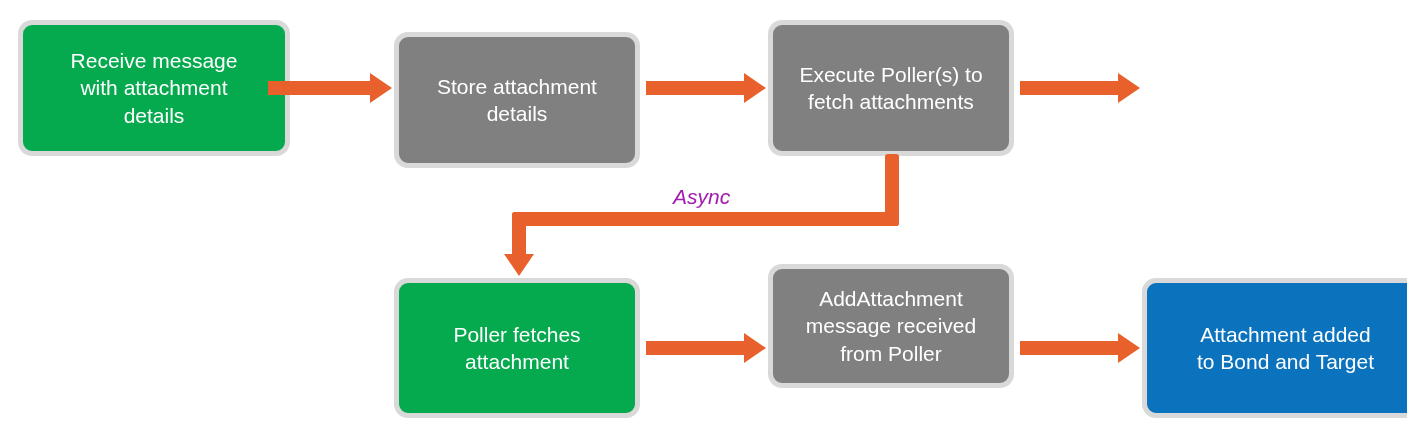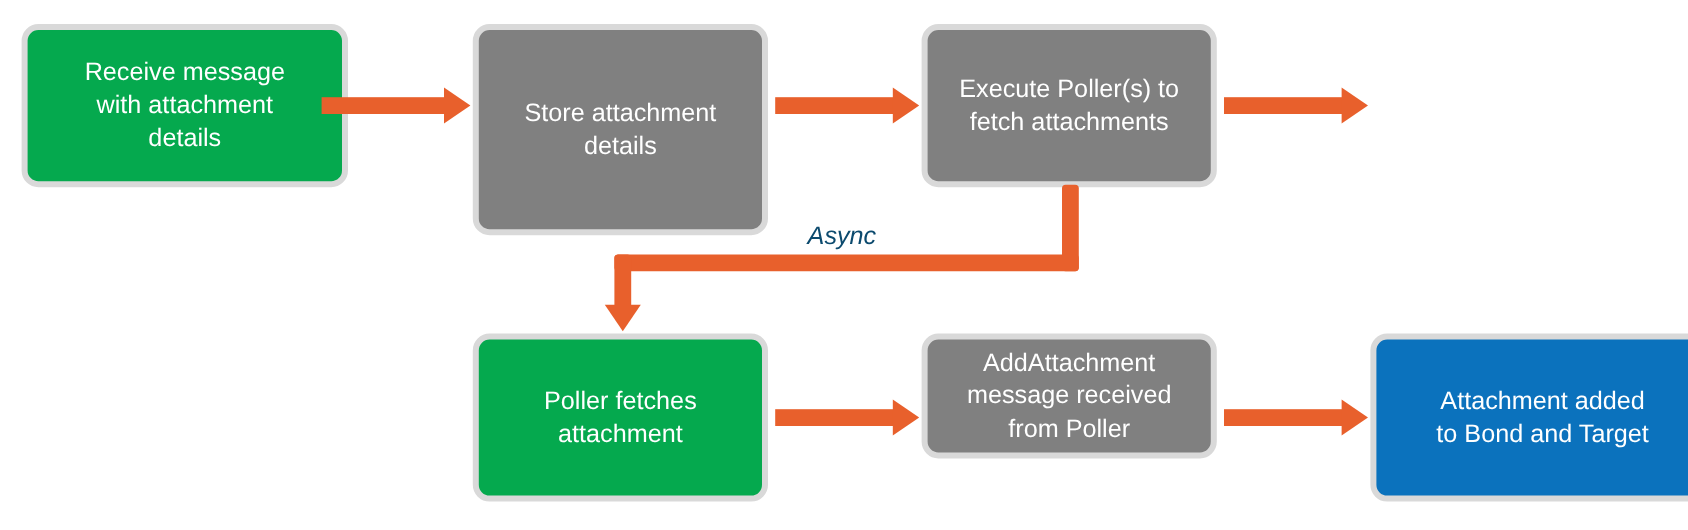--- a/index.html
+++ b/index.html
@@ -67,53 +67,53 @@
   }
   .elbow-corner {
     position: absolute;
     background: #e8602c;
     border-radius: 3px;
   }
   .edge-label {
     position: absolute;
     font-style: italic;
     font-size: 21px;
-    color: #0c4a6e;
+    color: #a21caf;
     font-family: "Liberation Sans", sans-serif;
     white-space: nowrap;
   }
 </style>
 </head>
 <body>
 
 <div id="diagram-canvas">
 
   <div class="node fill-green" style="left:18px; top:20px; width:272px; height:136px;">
     <span class="node-label">Receive message
 with attachment
 details</span>
   </div>
 
-  <div class="node fill-gray" style="left:394px; top:20px; width:246px; height:176px;">
+  <div class="node fill-gray" style="left:394px; top:32px; width:246px; height:136px;">
     <span class="node-label">Store attachment
 details</span>
   </div>
 
   <div class="node fill-gray" style="left:768px; top:20px; width:246px; height:136px;">
     <span class="node-label">Execute Poller(s) to
 fetch attachments</span>
   </div>
 
 
   <div class="node fill-green" style="left:394px; top:278px; width:246px; height:140px;">
     <span class="node-label">Poller fetches
 attachment</span>
   </div>
 
-  <div class="node fill-gray" style="left:768px; top:278px; width:246px; height:104px;">
+  <div class="node fill-gray" style="left:768px; top:264px; width:246px; height:124px;">
     <span class="node-label">AddAttachment
 message received
 from Poller</span>
   </div>
 
   <div class="node fill-blue" style="left:1142px; top:278px; width:287px; height:140px;">
     <span class="node-label">Attachment added
 to Bond and Target</span>
   </div>
 

